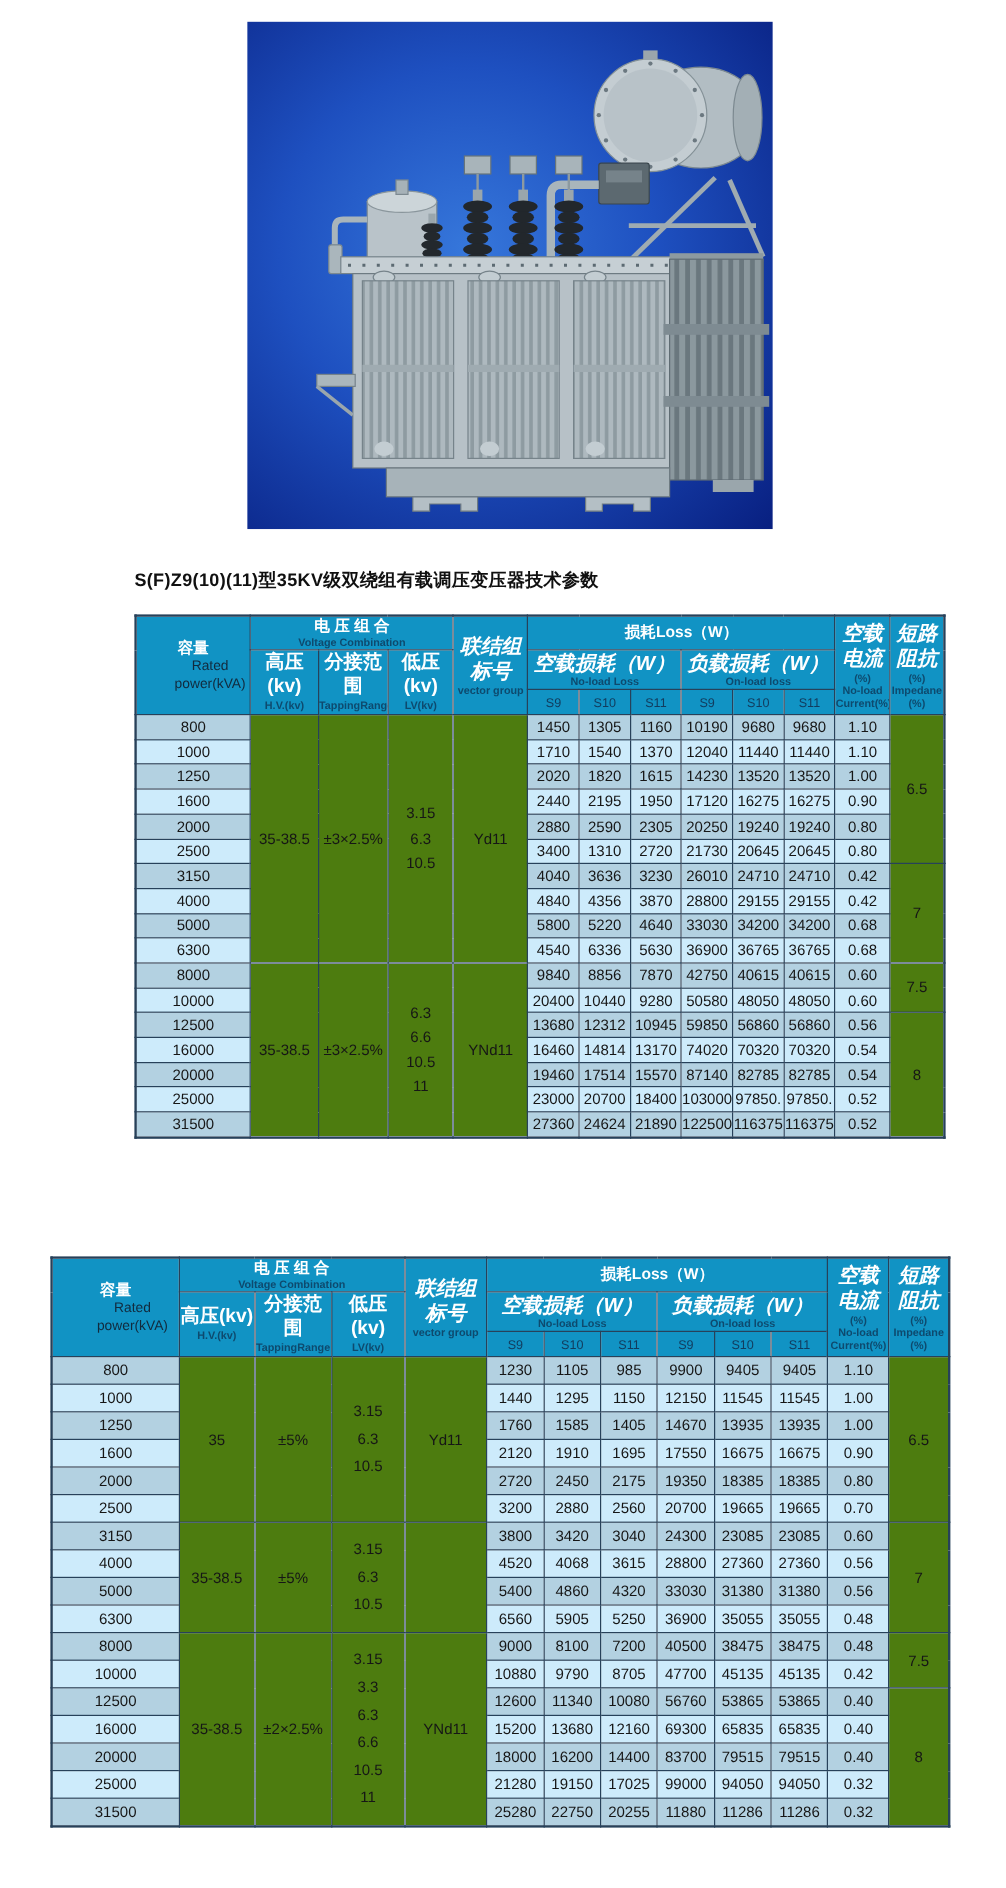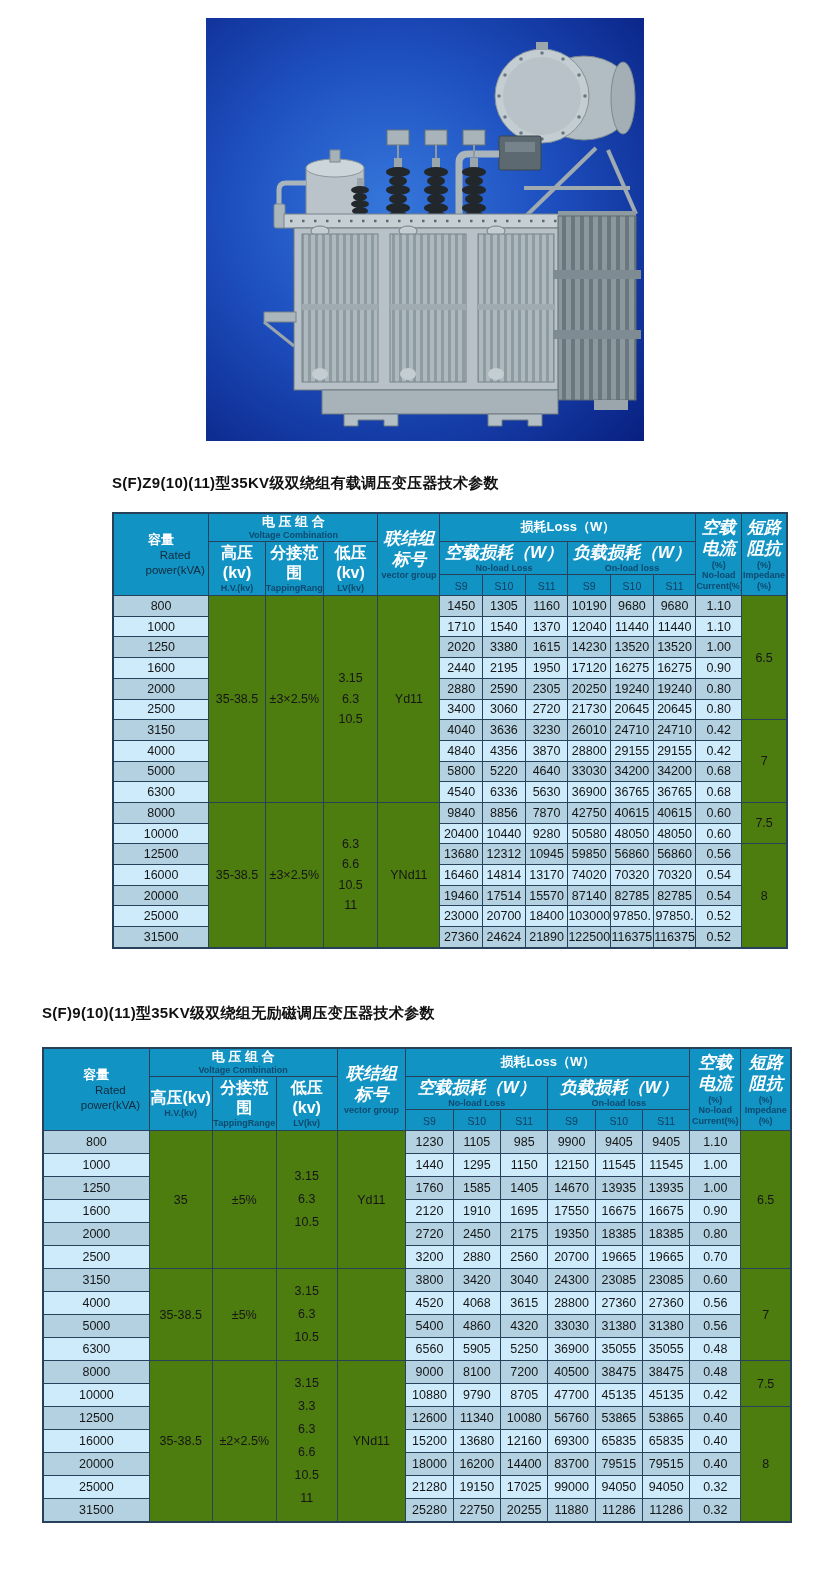--- a/index.html
+++ b/index.html
@@ -300,21 +300,21 @@
             <td class="stripe">1540</td>
             <td class="stripe">1370</td>
             <td class="stripe">12040</td>
             <td class="stripe">11440</td>
             <td class="stripe">11440</td>
             <td class="stripe">1.10</td>
           </tr>
           <tr class="dark">
             <td class="stripe">1250</td>
             <td class="stripe">2020</td>
-            <td class="stripe">3380</td>
+            <td class="stripe">1820</td>
             <td class="stripe">1615</td>
             <td class="stripe">14230</td>
             <td class="stripe">13520</td>
             <td class="stripe">13520</td>
             <td class="stripe">1.00</td>
           </tr>
           <tr class="light">
             <td class="stripe">1600</td>
             <td class="stripe">2440</td>
             <td class="stripe">2195</td>
@@ -330,21 +330,21 @@
             <td class="stripe">2590</td>
             <td class="stripe">2305</td>
             <td class="stripe">20250</td>
             <td class="stripe">19240</td>
             <td class="stripe">19240</td>
             <td class="stripe">0.80</td>
           </tr>
           <tr class="light">
             <td class="stripe">2500</td>
             <td class="stripe">3400</td>
-            <td class="stripe">3060</td>
+            <td class="stripe">1310</td>
             <td class="stripe">2720</td>
             <td class="stripe">21730</td>
             <td class="stripe">20645</td>
             <td class="stripe">20645</td>
             <td class="stripe">0.80</td>
           </tr>
           <tr class="dark">
             <td class="stripe">3150</td>
             <td class="stripe">4040</td>
             <td class="stripe">3636</td>
@@ -463,21 +463,20 @@
             <td class="stripe">21890</td>
             <td class="stripe">122500</td>
             <td class="stripe">116375</td>
             <td class="stripe">116375</td>
             <td class="stripe">0.52</td>
           </tr>
         </tbody>
     </table>
   </div>
 
-  <div class="tbl-title t2-title">S(F)9(10)(11)型35KV级双绕组无励磁调压变压器技术参数</div>
 
   <div class="tbl-wrap t2-wrap">
     <table class="data-table t2">
       <colgroup>
         <col style="width:14.2%">
           <col style="width:8.4%">
           <col style="width:8.6%">
           <col style="width:8.1%">
         <col style="width:9.2%">
           <col style="width:6.33%">

